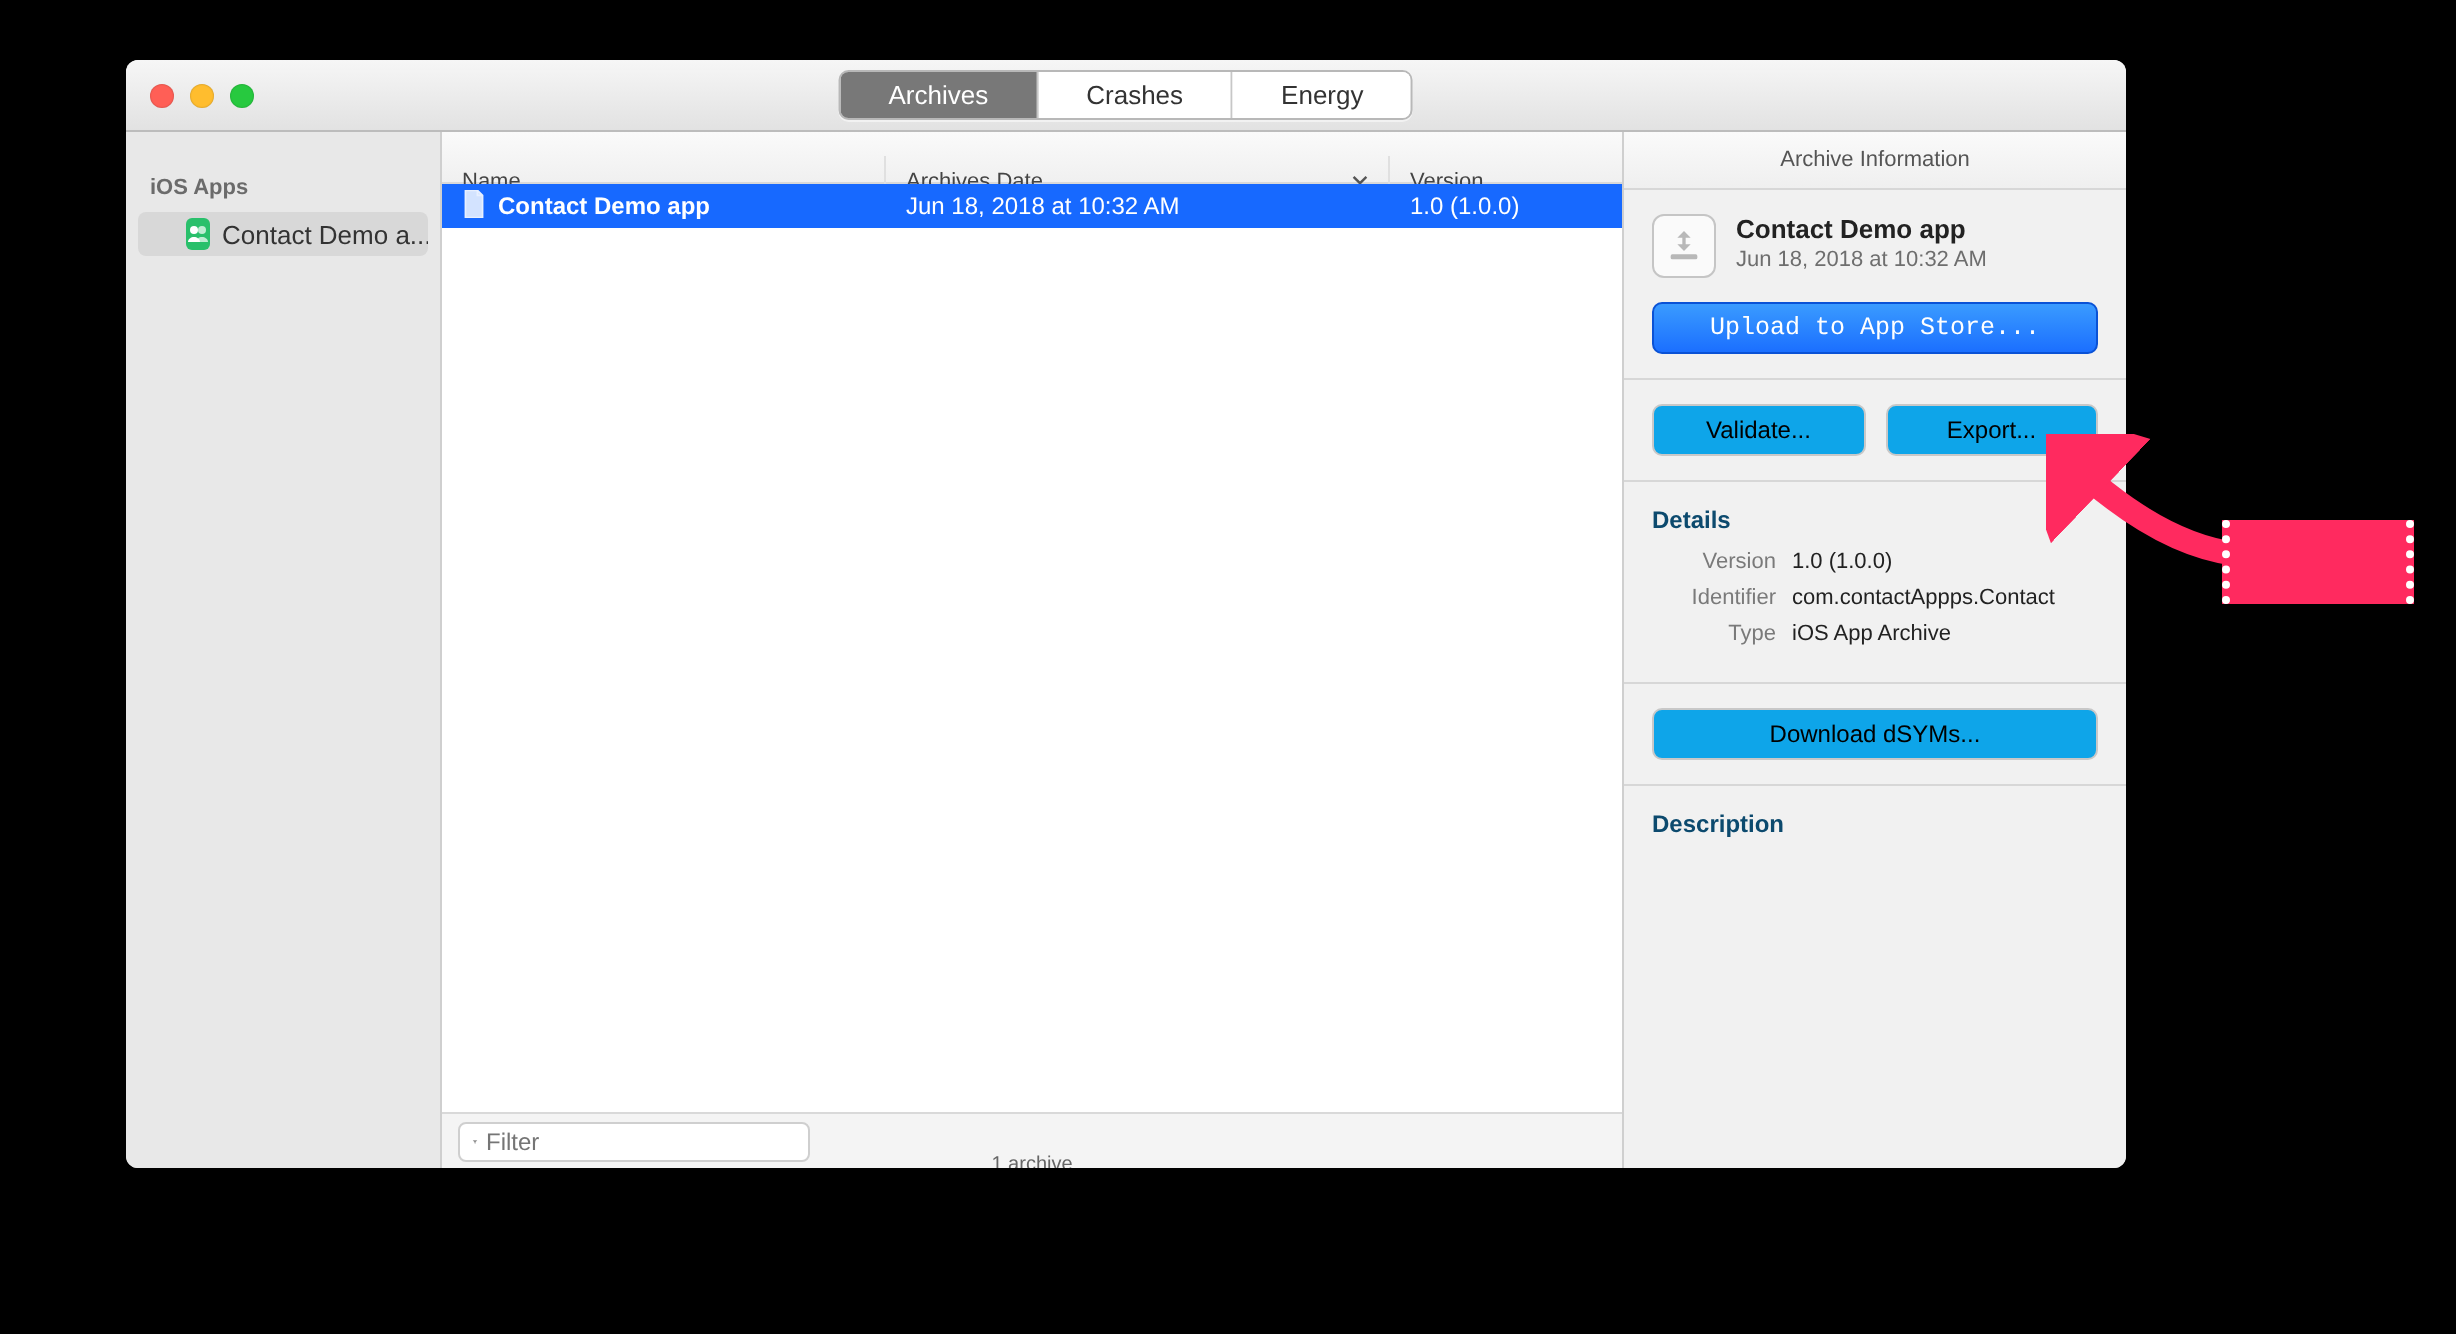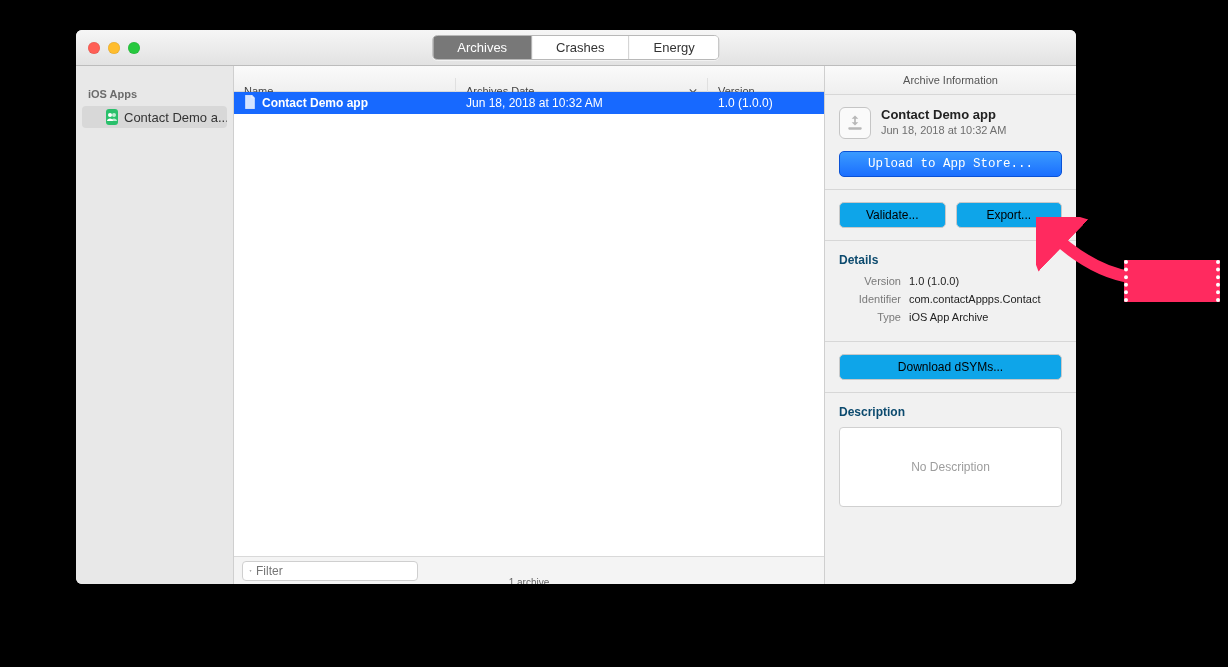--- a/index.html
+++ b/index.html
@@ -1,17 +1,17 @@
 <!DOCTYPE html>
 <html><head>
 <meta charset="utf-8">
 <style>
   * { box-sizing: border-box; margin: 0; padding: 0; }
   html, body { width: 1228px; height: 667px; background: #000; font-family: -apple-system, "Helvetica Neue", Arial, sans-serif; font-size: 13px; color: #333; }
-  .stage { position: absolute; left: 16px; top: 0; width: 1124px; height: 667px; background:#000; }
+  .stage { position: absolute; left: 3px; top: 0; width: 1124px; height: 667px; background:#000; }
   .window {
     position: absolute; left: 60px; top: 30px; width: 1000px; height: 554px;
     background: #ececec; border-radius: 6px; overflow: hidden;
     box-shadow: 0 20px 40px rgba(0,0,0,.5);
     display: flex; flex-direction: column;
   }
   
   .titlebar {
     height: 36px; background: linear-gradient(#f6f6f6,#e2e2e2);
     border-bottom: 1px solid #bcbcbc;
@@ -208,23 +208,20 @@
               <div class="v">iOS App Archive</div>
             </div>
         </div>
 
         <div class="section">
           <button class="btn">Download dSYMs...</button>
         </div>
 
         <div class="section nobd">
           <div class="label">Description</div>
-          <div class="descbox">
-            <span>No Description</span>
-          </div>
         </div>
       </div>
     </div>
   </div>
 
   <svg class="arrow" viewBox="0 0 100 80">
     <defs>
       <marker id="ah" markerWidth="10" markerHeight="10" refX="2" refY="3" orient="auto">
         <path d="M0 0L6 3L0 6z" fill="#ff2a5f"></path>
       </marker>

